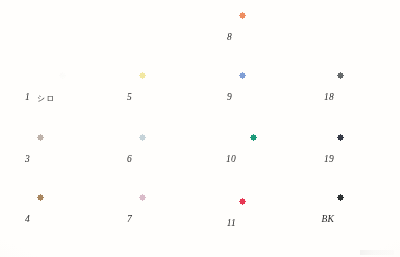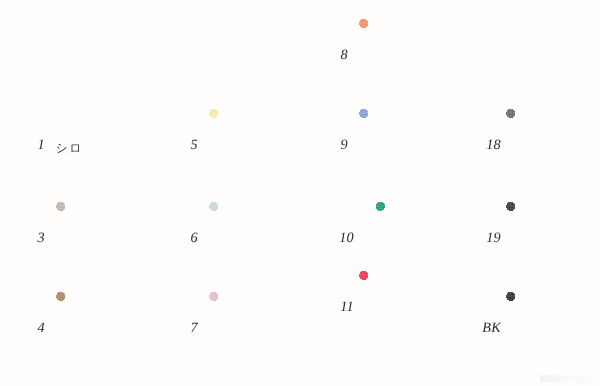--- a/index.html
+++ b/index.html
@@ -332,21 +332,21 @@
             <div class="edge edge-right"></div>
             <div class="corner c-tl"></div>
             <div class="corner c-tr"></div>
             <div class="corner c-bl"></div>
             <div class="corner c-br"></div>
             <div class="weave"></div>
             <div class="sheen"></div>
           </div>
         </div>
       </div>
-      <div class="swatch-row" style="top: 180px;">
+      <div class="swatch-row" style="top: 198px;">
         <div class="swatch-label wide">11</div>
         <div class="chip-wrap">
           <div class="chip" style="--c: #e8203f;">
             <div class="chip-inner"></div>
             <div class="edge edge-top"></div>
             <div class="edge edge-bottom"></div>
             <div class="edge edge-left"></div>
             <div class="edge edge-right"></div>
             <div class="corner c-tl"></div>
             <div class="corner c-tr"></div>

